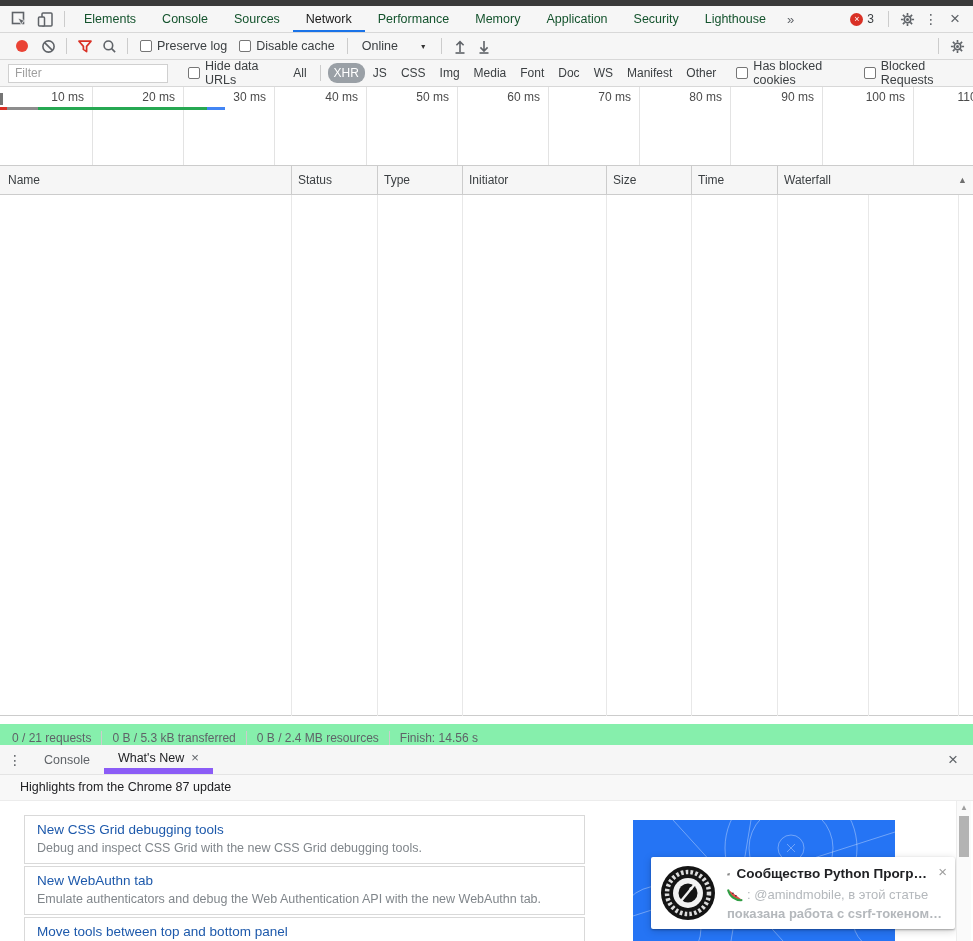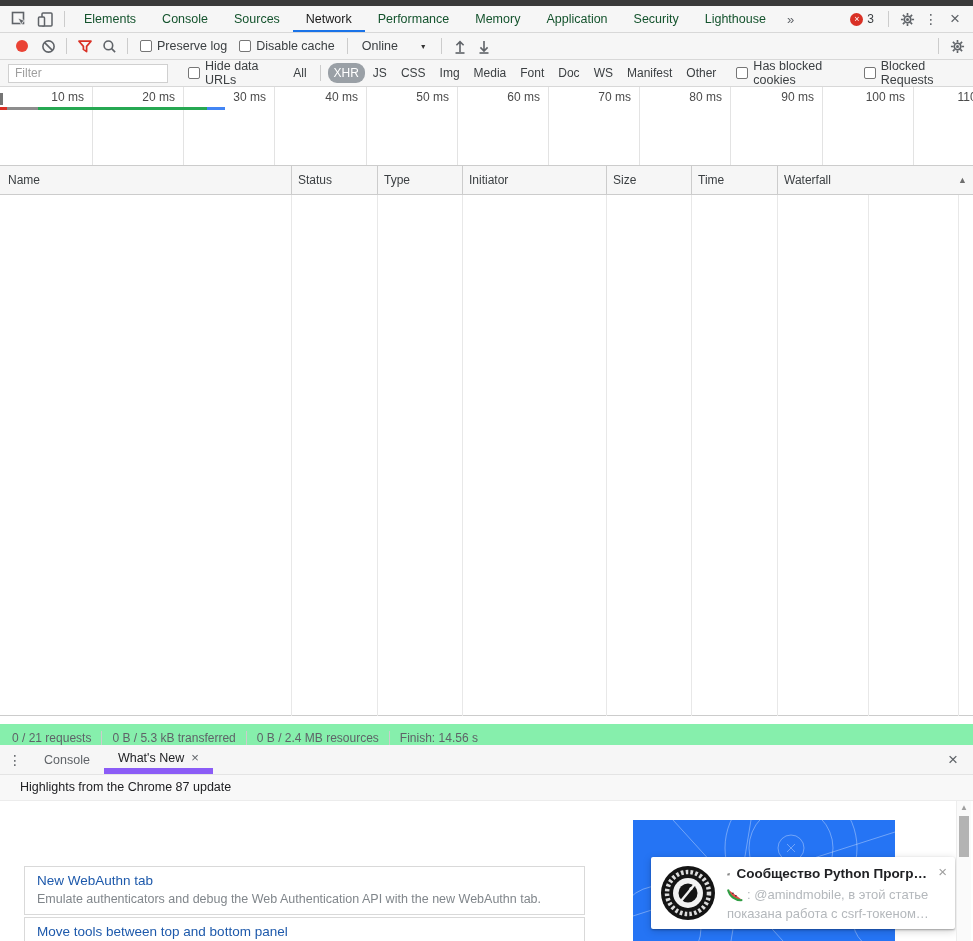--- a/index.html
+++ b/index.html
@@ -95,21 +95,21 @@
   .wn-desc { font-size:12.5px; color:#80868b; }
   .promo { position:absolute; left:633px; top:19px; width:262px; height:121px; }
   .popup { position:absolute; left:651px; top:56px; width:304px; height:72px; background:#fff; border-radius:2px;
            box-shadow:0 1px 2px rgba(0,0,0,.3), 0 2px 8px rgba(0,0,0,.18); }
   .popup-avatar { position:absolute; left:10px; top:9px; width:54px; height:54px; cursor:pointer; }
   .popup-title { position:absolute; left:76px; top:9px; width:200px; display:flex; align-items:center; gap:6px;
                  font-size:13.5px; font-weight:bold; color:#202124; white-space:nowrap; overflow:hidden; }
   .popup-close { position:absolute; right:8px; top:6px; font-size:15px; color:#9e9e9e; cursor:pointer; }
   .popup-line1 { position:absolute; left:76px; top:30px; display:flex; align-items:center; gap:3px;
                  font-size:13px; color:#b4b8bc; white-space:nowrap; }
-  .popup-line2 { position:absolute; left:76px; top:49px; font-size:13px; color:#b4b8bc; white-space:nowrap; }
+  .popup-line2 { position:absolute; left:76px; top:49px; font-size:13px; color:#b4b8bc; white-space:nowrap;font-weight:bold; }
 
   
   .wn-scrollbar { position:absolute; left:956px; top:0; width:15px; height:140px; background:#fafafa;
                   border-left:1px solid #ededed; }
   .sb-arrow { position:absolute; left:0; top:2px; width:14px; text-align:center; font-size:8px; color:#9e9e9e; cursor:pointer; }
   .sb-thumb { position:absolute; left:2px; top:15px; width:10px; height:41px; background:#b3b3b3; cursor:pointer; }
 </style>
 </head>
 <body>
 
@@ -360,20 +360,24 @@
       <div class="icon-btn">
           <span class="close-x">×</span>
         </div>
     </div>
   </div>
 
   <div class="highlights">Highlights from the Chrome 87 update</div>
 
   <div class="content">
 
+    <div class="wn-card" style="top:14px">
+      <div class="wn-title">New CSS Grid debugging tools</div>
+      <div class="wn-desc">Debug and inspect CSS Grid with the new CSS Grid debugging tools.</div>
+    </div>
     <div class="wn-card" style="top:65px">
       <div class="wn-title">New WebAuthn tab</div>
       <div class="wn-desc">Emulate authenticators and debug the Web Authentication API with the new WebAuthn tab.</div>
     </div>
     <div class="wn-card" style="top:116px; height:40px">
       <div class="wn-title">Move tools between top and bottom panel</div>
     </div>
 
     <svg class="promo" viewBox="0 0 262 121">
       <rect x="0" y="0" width="262" height="121" fill="#2574f4"></rect>

